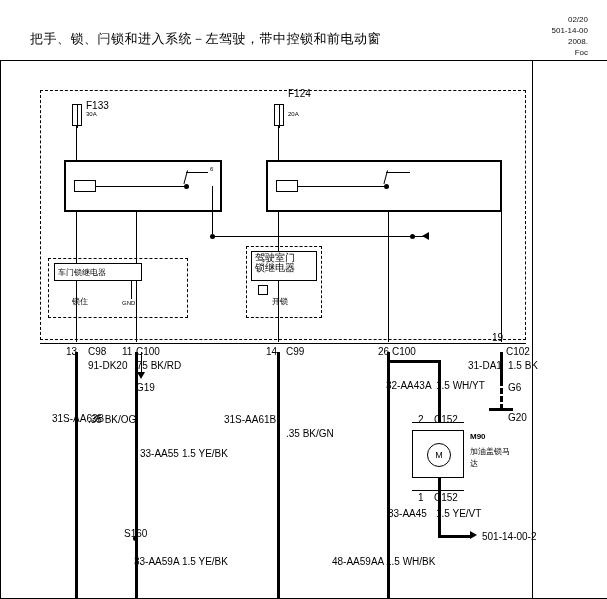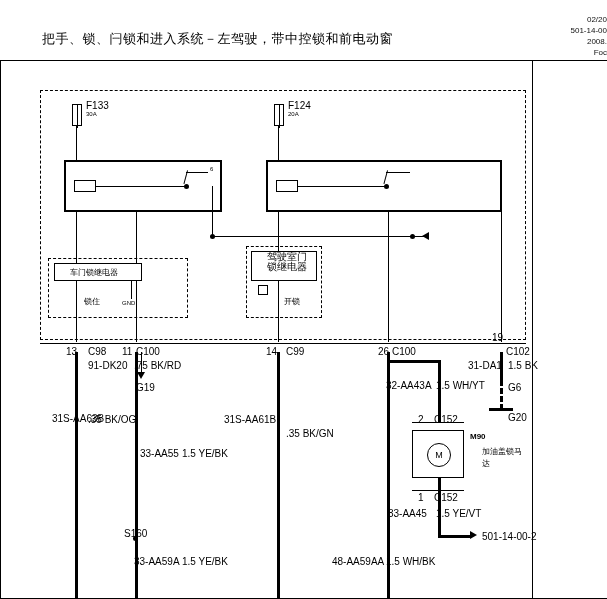--- a/index.html
+++ b/index.html
@@ -20,21 +20,21 @@
   .hdr-right{
     font-size:8px;
     text-align:right;
     line-height:11px;
     color:#111;
   }
   .rule{position:absolute;background:#000;}
   .xtiny{font-size:6px;}
   .lbl{font-size:10px;white-space:nowrap;}
   .lbl8{font-size:8px;white-space:nowrap;}
-  .cn{font-family:Liberation Mono, monospace;margin-left:12px;}
+  .cn{font-family:Liberation Serif, serif;}
   .dashbox{
     position:absolute;
     border:1px dashed #000;
     box-sizing:border-box;
   }
   .solidbox{
     position:absolute;
     border:1px solid #000;
     box-sizing:border-box;
     background:#fff;
@@ -70,21 +70,21 @@
   }
   .gnd-bar1{position:absolute;background:#000;}
 </style>
 </head>
 <body>
 
 <div class="page">
 
   <div class="abs title cn" style="left:30px;top:30px;">把手、锁、闩锁和进入系统－左驾驶，带中控锁和前电动窗</div>
 
-  <div class="abs hdr-right" style="right:0;top:14px;width:60px;">
+  <div class="abs hdr-right" style="right:19px;top:14px;width:60px;">
     <div>02/20</div>
     <div>501-14-00</div>
     <div>2008.</div>
     <div>Foc</div>
   </div>
 
   <div class="rule" style="left:0px;top:60px;width:607px;height:1px;"></div>
 
   <div class="rule" style="left:532px;top:60px;width:1px;height:539px;"></div>
 
@@ -94,21 +94,21 @@
 
   <div class="dashbox" style="left:40px;top:90px;width:486px;height:250px;"></div>
 
   <div class="abs lbl" style="left:86px;top:100px;">F133</div>
   <div class="abs xtiny" style="left:86px;top:111px;">30A</div>
   <div class="fusebox" style="left:72px;top:104px;width:10px;height:22px;">
     <div class="vline" style="left:4px;top:-1px;height:24px;"></div>
   </div>
   <div class="vline" style="left:76px;top:126px;height:34px;"></div>
 
-  <div class="abs lbl" style="left:288px;top:100px;">F124</div>
+  <div class="abs lbl" style="left:288px;top:88px;">F124</div>
   <div class="abs xtiny" style="left:288px;top:111px;">20A</div>
   <div class="fusebox" style="left:274px;top:104px;width:10px;height:22px;">
     <div class="vline" style="left:4px;top:-1px;height:24px;"></div>
   </div>
   <div class="vline" style="left:278px;top:126px;height:34px;"></div>
 
   <div class="solidbox" style="left:64px;top:160px;width:158px;height:52px;border-width:2px;"></div>
 
   <div class="solidbox" style="left:74px;top:180px;width:22px;height:12px;"></div>
   <div class="hline" style="left:96px;top:186px;width:90px;"></div>

